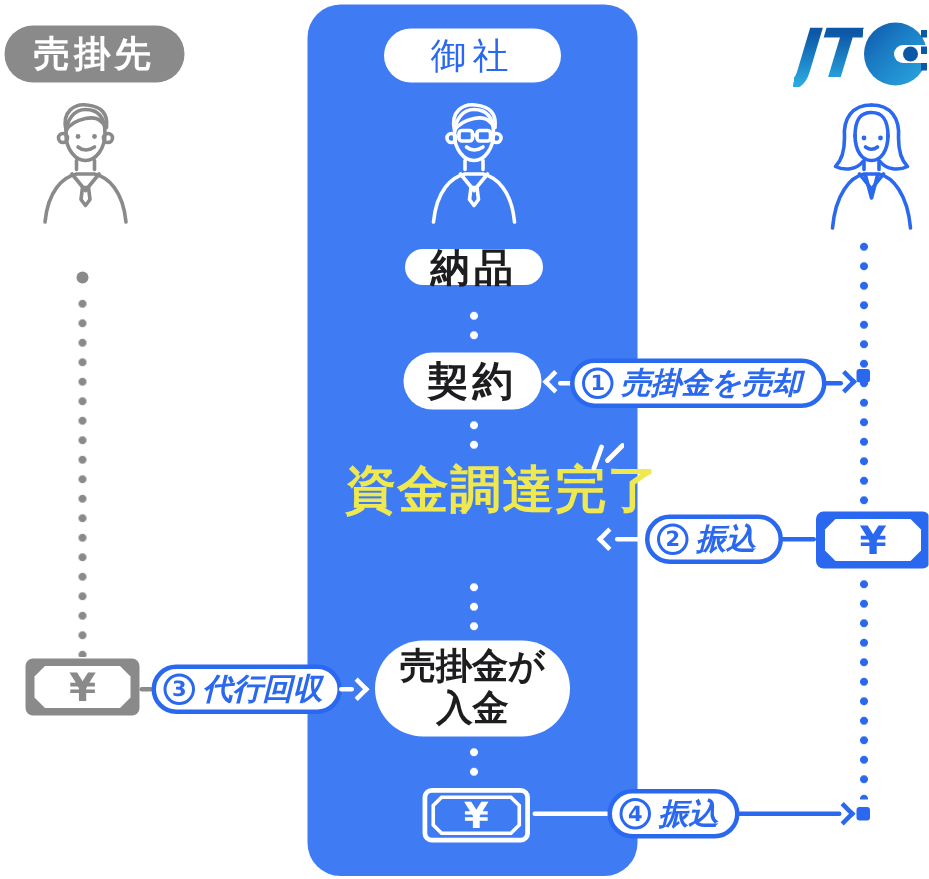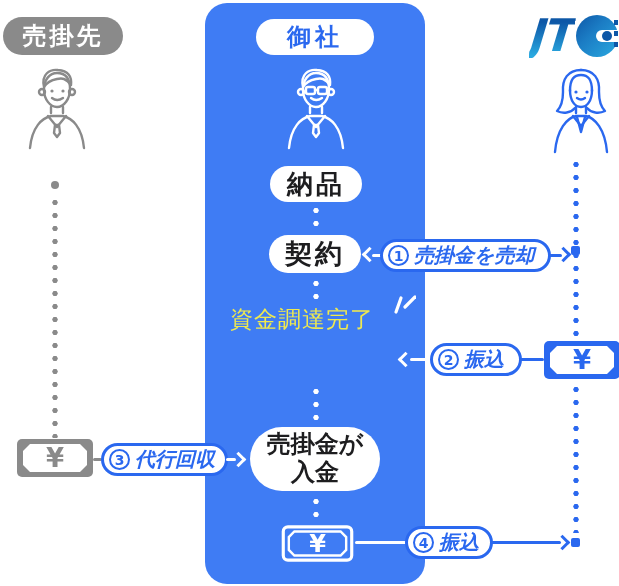--- a/index.html
+++ b/index.html
@@ -10,31 +10,31 @@
   body{font-family:"DejaVu Sans","Liberation Sans",sans-serif;background:#fff;}
   .canvas{position:relative;width:619px;height:586px;background:#fff;overflow:hidden;}
   .abs{position:absolute;}
 
   .panel{left:205px;top:3px;width:220px;height:581px;background:var(--panel);border-radius:22px;}
 
   .pill{display:flex;align-items:center;justify-content:center;border-radius:19px;}
   .actor-pill-gray{left:3px;top:17px;width:120px;height:38px;background:var(--gray);
     color:#fff;font-weight:bold;font-size:24px;letter-spacing:3px;}
   .actor-pill-white{left:256px;top:19px;width:118px;height:36px;background:#fff;
-    color:var(--accent);font-weight:bold;font-size:24px;letter-spacing:4px;}
+    color:var(--accent);font-weight:normal;font-size:24px;letter-spacing:4px;}
 
   .step-pill{background:#fff;color:var(--dark);font-weight:bold;}
-  .step-nohin{left:270px;top:166px;width:92px;height:36px;font-size:26px;letter-spacing:3px;}
+  .step-nohin{left:270px;top:166px;width:92px;height:24px;font-size:26px;letter-spacing:3px;}
   .step-keiyaku{left:269px;top:235px;width:92px;height:38px;font-size:27px;letter-spacing:3px;}
   .step-sokujitsu{left:233px;top:341px;width:165px;height:37px;font-size:26px;letter-spacing:2px;}
   .step-urikake{left:250px;top:427px;width:130px;height:64px;border-radius:32px;
     font-size:24px;line-height:1.15;text-align:left;flex-direction:column;}
 
   .highlight-text{left:230px;top:304px;width:175px;color:var(--yellow);
-    font-size:23px;font-weight:400;letter-spacing:1px;white-space:nowrap;}
+    font-size:34px;font-weight:700;letter-spacing:1px;white-space:nowrap;}
 
   .flow-pill{position:absolute;height:33px;background:#fff;border:3px solid var(--accent);
     border-radius:17px;display:flex;align-items:center;gap:5px;padding:0 8px 0 5px;
     color:var(--accent);font-weight:bold;}
   .num-circle{flex:0 0 auto;width:21px;height:21px;border:2.5px solid var(--accent);
     border-radius:50%;display:inline-flex;align-items:center;justify-content:center;
     font-size:14px;font-weight:bold;}
   .flow-label{font-size:20px;white-space:nowrap;font-style:italic;}
 
   .vdots{background-image:radial-gradient(circle,var(--c) 2.4px,transparent 2.9px);

